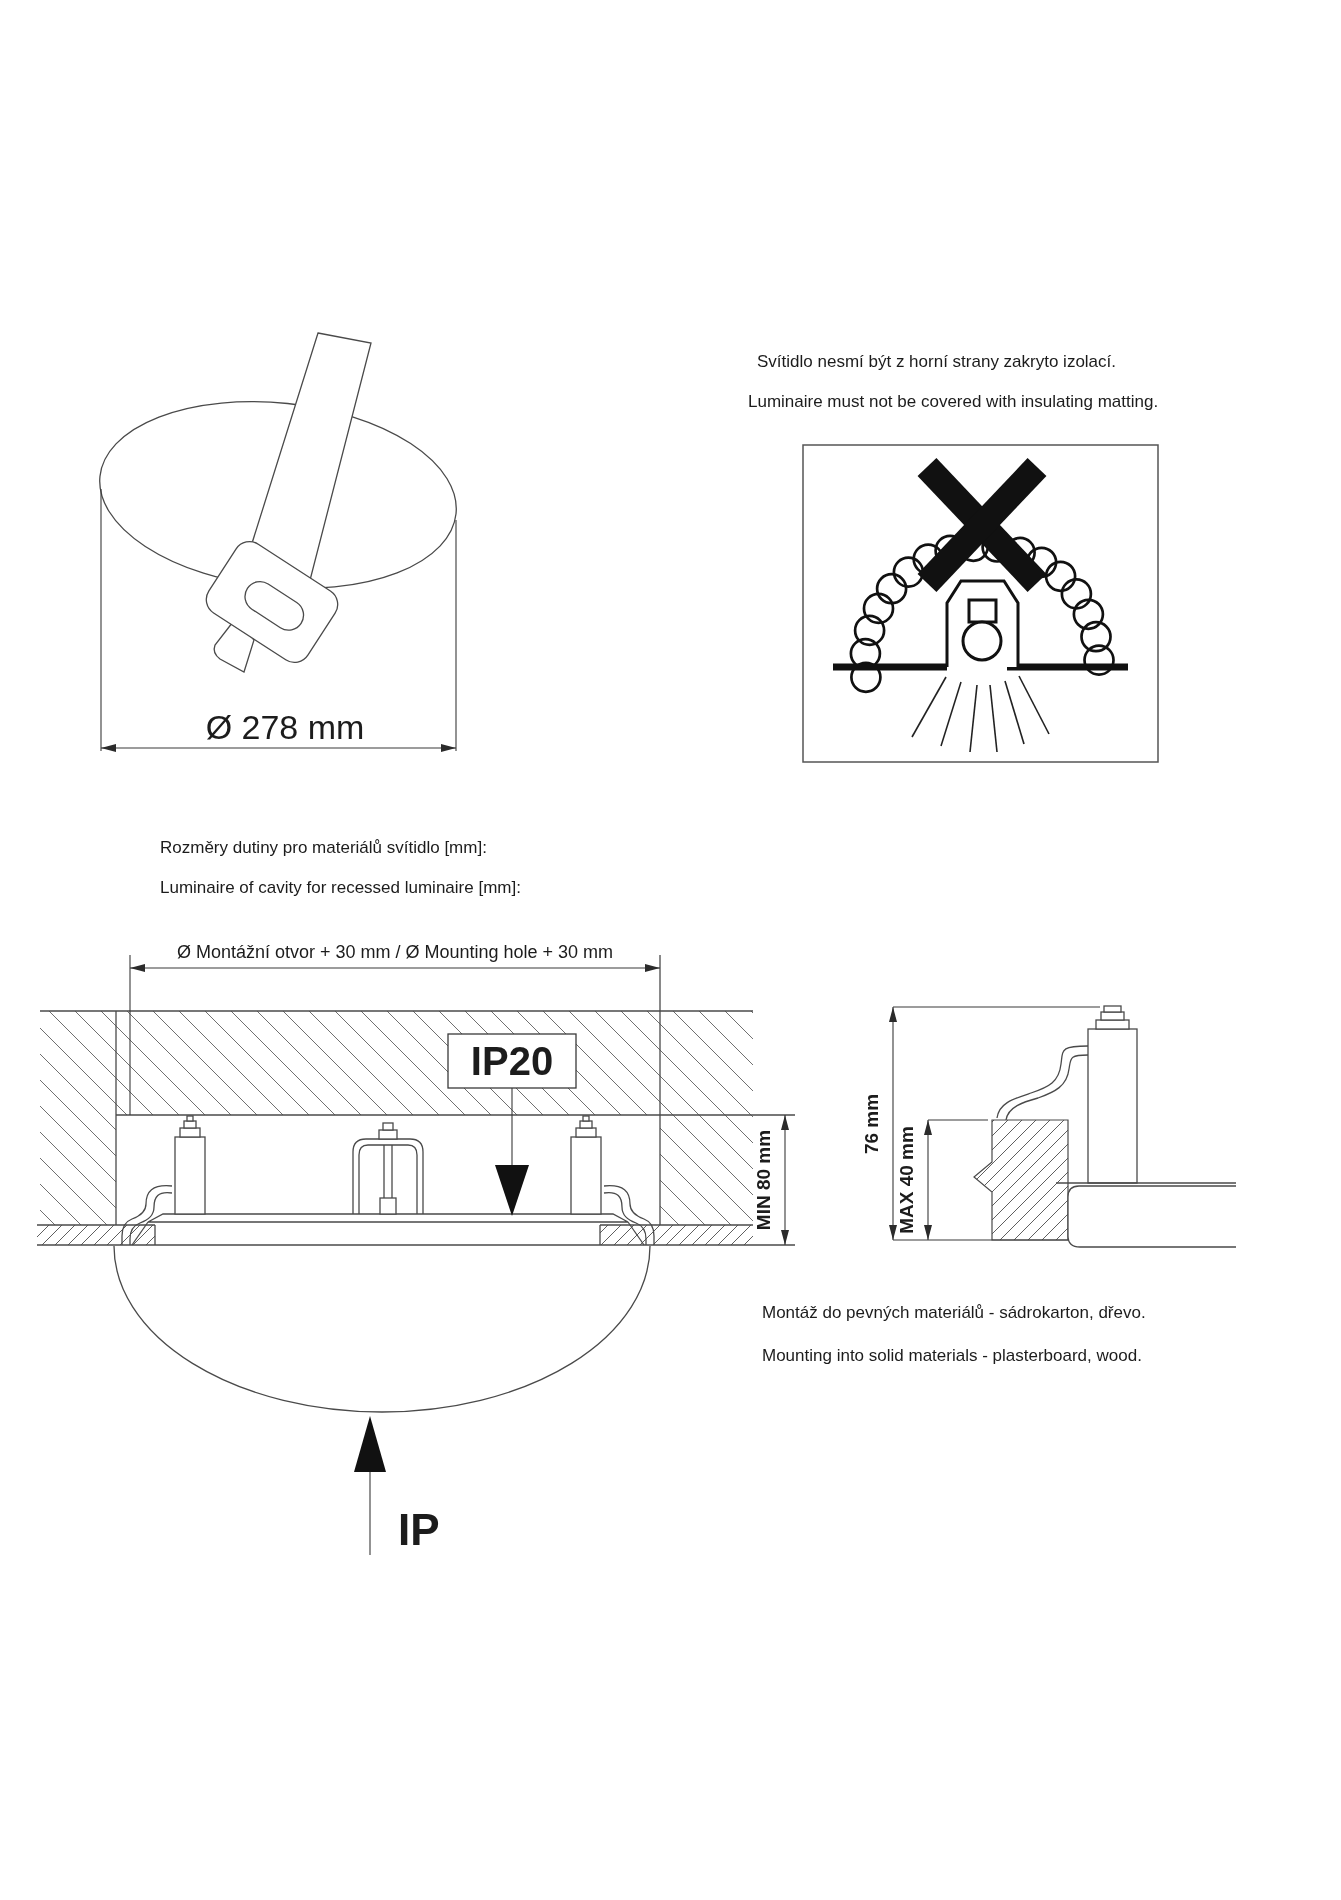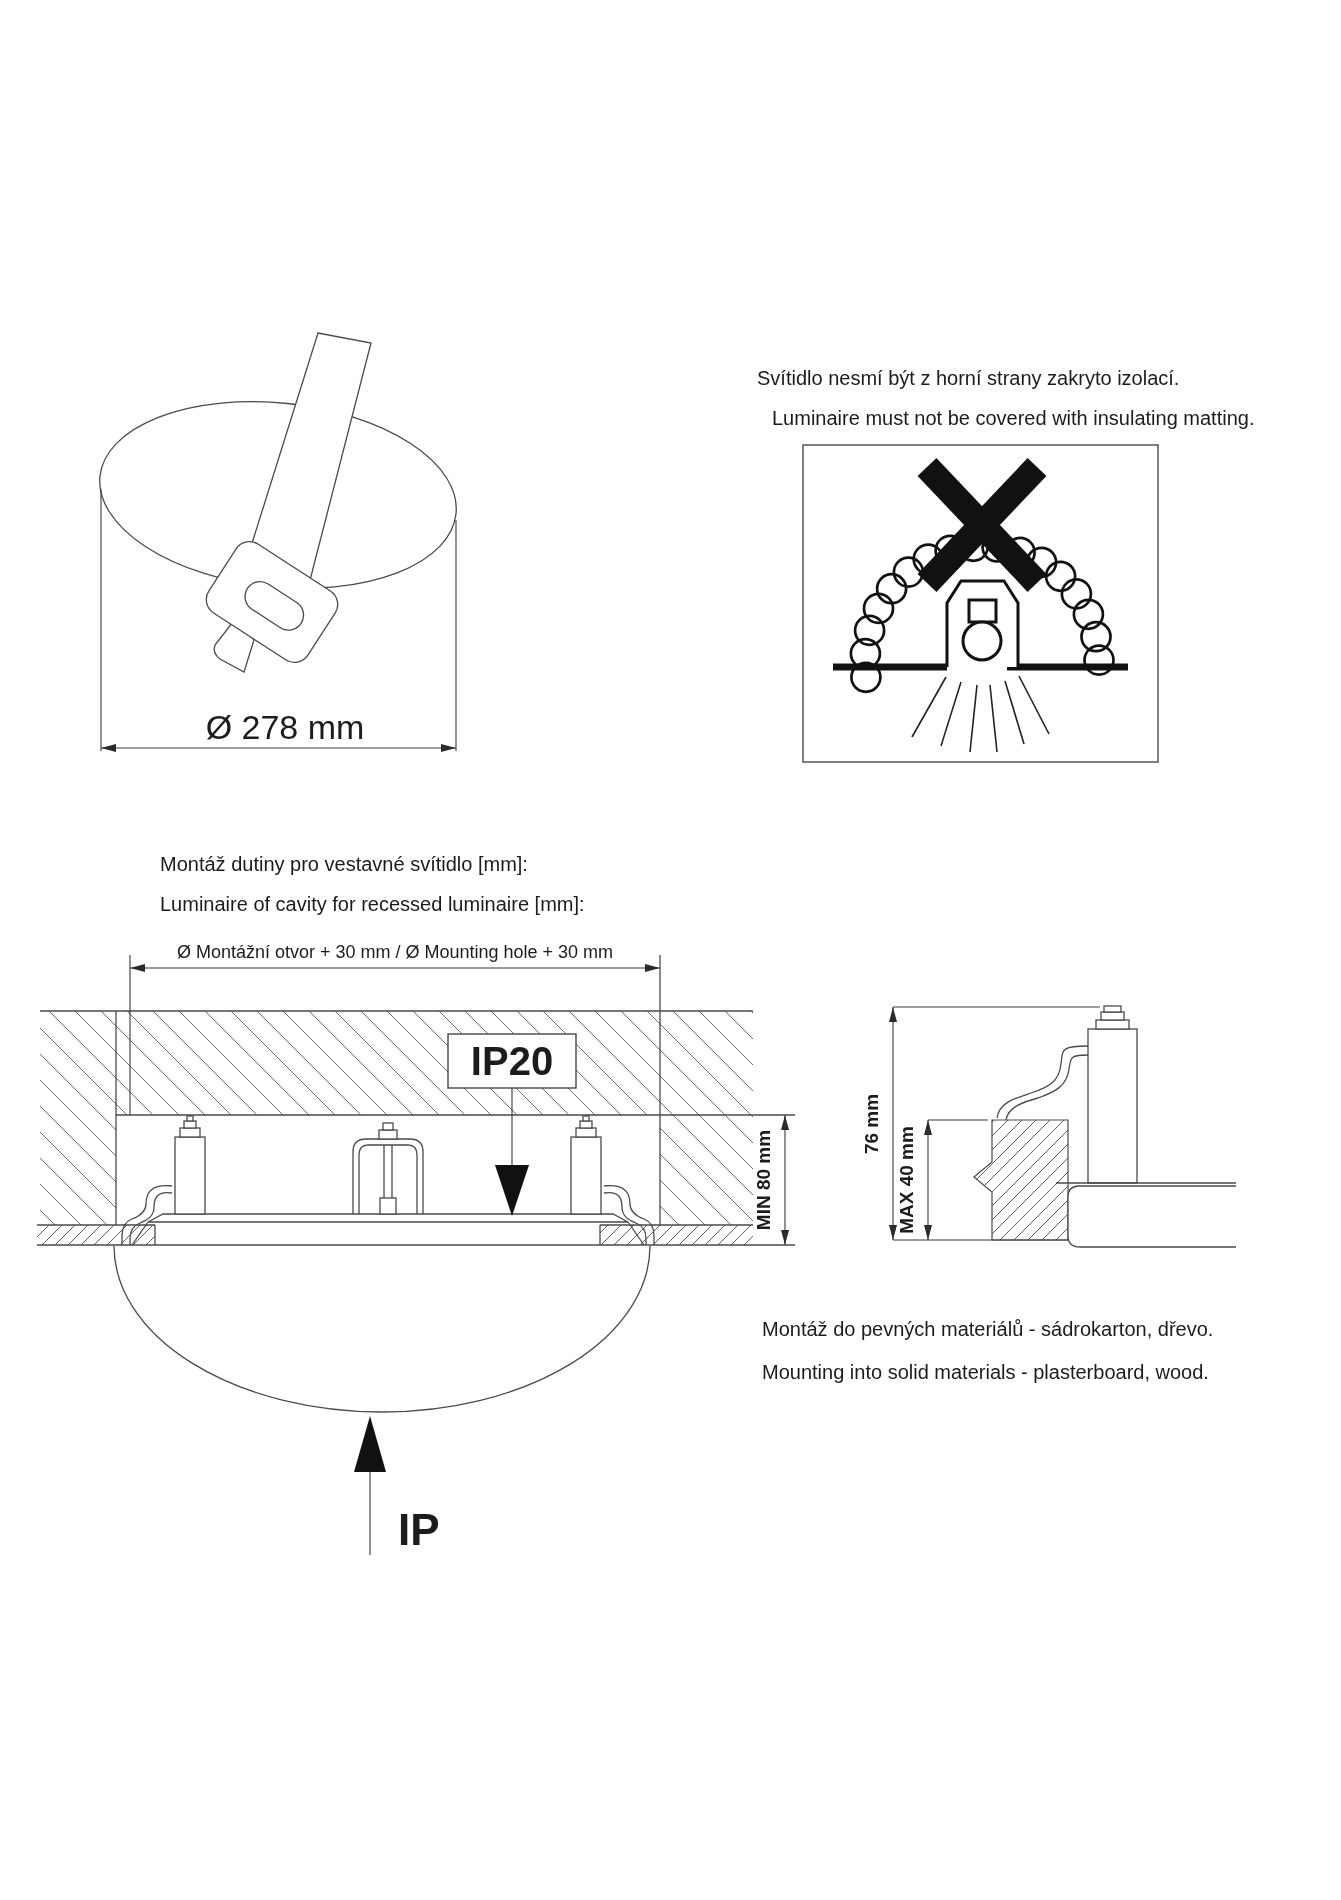--- a/index.html
+++ b/index.html
@@ -1,20 +1,20 @@
 <!DOCTYPE html>
 <html><head>
 <meta charset="utf-8">
 <style>
   html,body{margin:0;padding:0;background:#fff;}
   #page{
     position:relative;width:1341px;height:1900px;background:#ffffff;
     font-family:"Liberation Sans", sans-serif;color:#1c1c1c;overflow:hidden;
   }
-  .txt{position:absolute;white-space:nowrap;font-size:20px;color:#1c1c1c;margin-top:15px;}
+  .txt{position:absolute;white-space:nowrap;font-size:17px;color:#1c1c1c;}
   svg{position:absolute;overflow:visible;}
   svg text{font-family:"Liberation Sans", sans-serif;fill:#1c1c1c;}
   .thin{stroke:#4a4a4a;stroke-width:1.3;fill:none;}
   .dim{stroke:#3a3a3a;stroke-width:1.1;fill:none;}
   .arrow{fill:#2b2b2b;stroke:none;}
   .white{fill:#ffffff;stroke:#4a4a4a;stroke-width:1.3;}
   .blackfill{fill:#111111;stroke:none;}
 </style>
 </head>
 <body>
@@ -37,21 +37,21 @@
     <line class="dim" x1="101" y1="489" x2="101" y2="751"></line>
     <line class="dim" x1="456" y1="520" x2="456" y2="751"></line>
 
     <line class="dim" x1="101" y1="748" x2="456" y2="748"></line>
     <polygon class="arrow" points="101,748 116,744 116,752"></polygon>
     <polygon class="arrow" points="456,748 441,744 441,752"></polygon>
     <text x="285" y="739" font-size="34" text-anchor="middle">Ø 278 mm</text>
   </svg>
 
   <div class="txt" style="left:757px;top:352px">Svítidlo nesmí být z horní strany zakryto izolací.</div>
-  <div class="txt" style="left:772px;top:392px">Luminaire must not be covered with insulating matting.</div>
+  <div class="txt" style="left:748px;top:392px">Luminaire must not be covered with insulating matting.</div>
 
   <svg style="left:795px;top:437px" width="372" height="334" viewBox="795 437 372 334">
     <rect x="803" y="445" width="355" height="317" fill="#ffffff" stroke="#555" stroke-width="1.5"></rect>
 
     <g id="coil" fill="none" stroke="#111" stroke-width="2.7">
         <circle cx="865.9" cy="677.3" r="14.5"></circle>
         <circle cx="865.4" cy="653.6" r="14.5"></circle>
         <circle cx="869.6" cy="630.4" r="14.5"></circle>
         <circle cx="878.5" cy="608.4" r="14.5"></circle>
         <circle cx="891.6" cy="588.7" r="14.5"></circle>
@@ -86,21 +86,21 @@
     <g stroke="#222" stroke-width="1.6">
       <line x1="946" y1="677" x2="912" y2="737"></line>
       <line x1="961" y1="682" x2="941" y2="746"></line>
       <line x1="977" y1="685" x2="970" y2="752"></line>
       <line x1="990" y1="685" x2="997" y2="752"></line>
       <line x1="1005" y1="681" x2="1024" y2="744"></line>
       <line x1="1019" y1="676" x2="1049" y2="734"></line>
     </g>
   </svg>
 
-  <div class="txt" style="left:160px;top:838px">Montáž dutiny pro vestavné svítidlo [mm]:</div>
+  <div class="txt" style="left:160px;top:838px">Rozměry dutiny pro materiálů svítidlo [mm]:</div>
   <div class="txt" style="left:160px;top:878px">Luminaire of cavity for recessed luminaire [mm]:</div>
 
   <svg style="left:20px;top:935px" width="800" height="635" viewBox="20 935 800 635">
     <defs>
       <pattern id="hatchDown3" width="26" height="26" patternUnits="userSpaceOnUse">
         <path d="M-3,-3 L29,29" stroke="#707070" stroke-width="1"></path>
       </pattern>
       <pattern id="hatchUp3" width="13" height="13" patternUnits="userSpaceOnUse">
         <path d="M-2,15 L15,-2" stroke="#5f5f5f" stroke-width="1"></path>
       </pattern>

